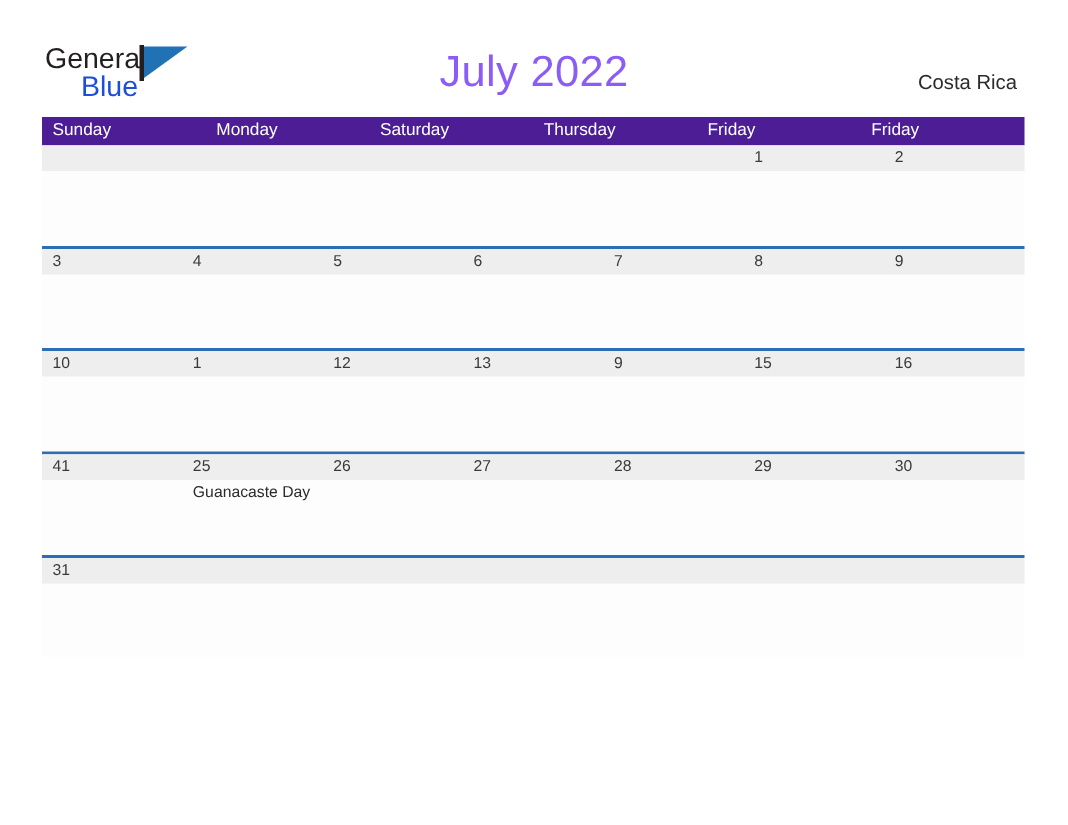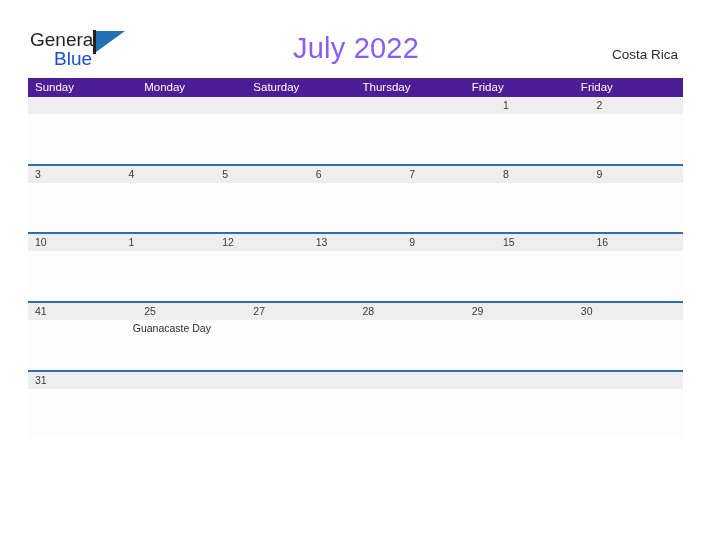--- a/index.html
+++ b/index.html
@@ -131,21 +131,20 @@
     border-bottom: none;
   }
   .week-numbers {
     display: flex;
     height: 17px;
     background: #eeeeee;
   }
   .week-body {
     display: flex;
     height: 47px;
-    text-align: center;
   }
   .daynum {
     flex: 1 1 0;
     font-size: 10.5px;
     line-height: 17px;
     color: #3a3a3a;
     padding-left: 7px;
     box-sizing: border-box;
     font-family: "Liberation Sans", sans-serif;
   }
@@ -254,20 +253,21 @@
             <div class="daycell"></div>
             <div class="daycell"></div>
             <div class="daycell"></div>
             <div class="daycell"></div>
           </div>
         </div>
         <div class="week">
           <div class="week-numbers">
             <div class="daynum">41</div>
             <div class="daynum">25</div>
+            <div class="daynum">26</div>
             <div class="daynum">27</div>
             <div class="daynum">28</div>
             <div class="daynum">29</div>
             <div class="daynum">30</div>
           </div>
           <div class="week-body">
             <div class="daycell"></div>
             <div class="daycell">
               <div class="event">Guanacaste Day</div>
             </div>

